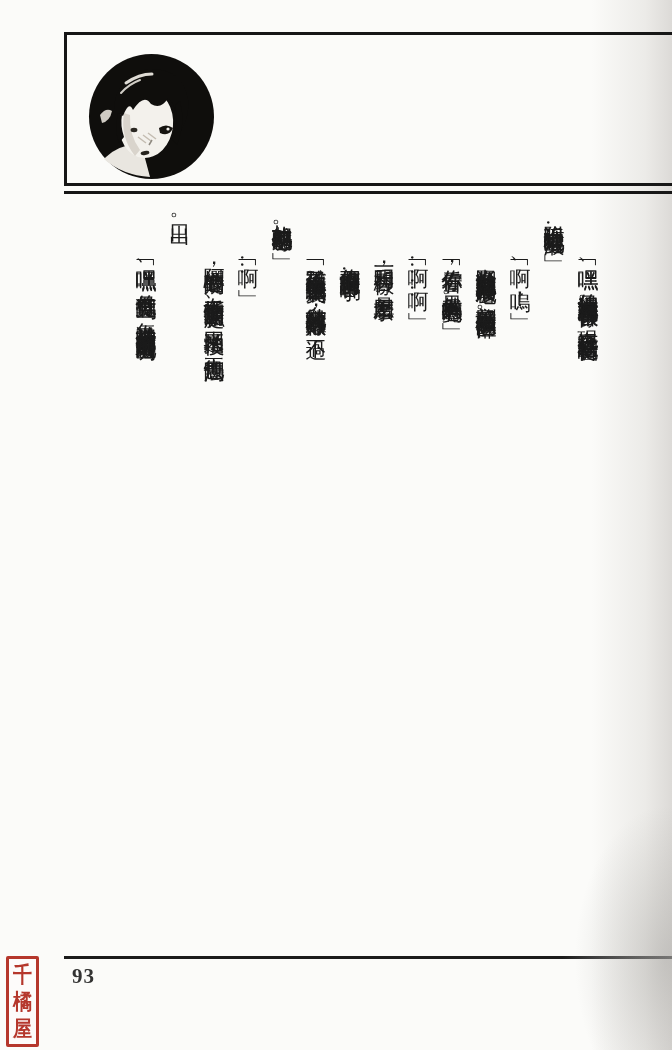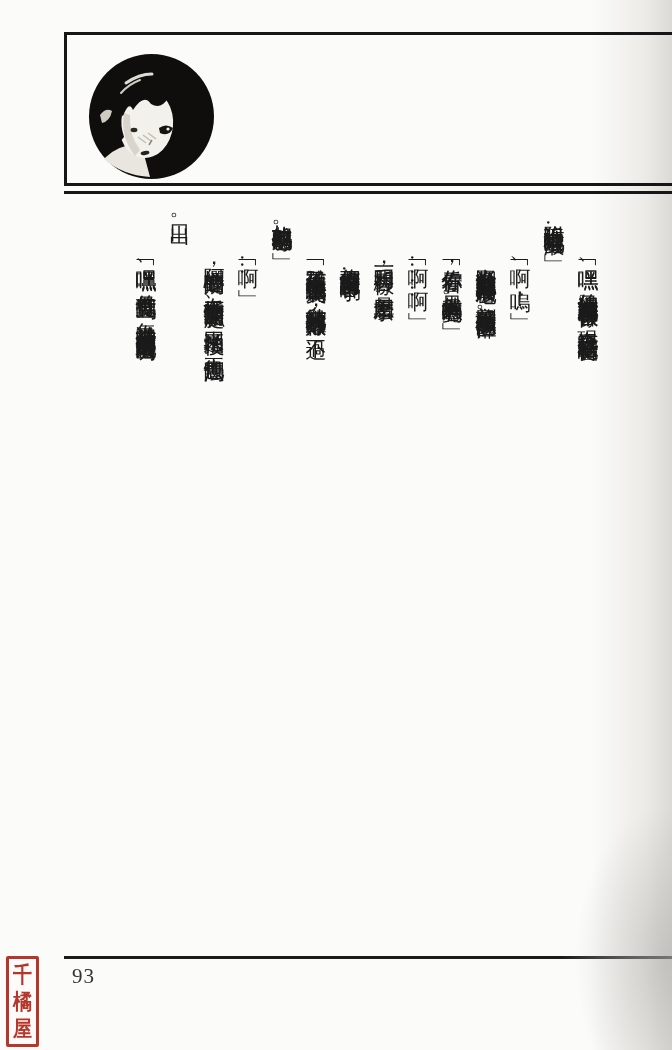--- a/index.html
+++ b/index.html
@@ -26,20 +26,21 @@
   .vtext p{margin:0;padding:0;height:100%;white-space:nowrap;}
   .ind2{text-indent:44px;}
   .ind0{text-indent:0;}
   .bottom-rule{
     position:absolute;left:64px;top:956px;width:608px;height:3px;
     background:linear-gradient(90deg,#1b1b1b 0%,#1b1b1b 82%,rgba(27,27,27,.45) 100%);
   }
   .page-number{
     position:absolute;left:72px;top:964px;font-size:21px;color:#333;
     letter-spacing:1px;
+    font-weight:bold;
   }
   .seal{
     position:absolute;left:6px;top:956px;width:33px;height:91px;box-sizing:border-box;
     border:3px solid #b5372c;border-radius:2px;
     display:flex;flex-direction:column;align-items:center;justify-content:space-around;
     padding:2px 0;background:rgba(255,252,250,.6);
   }
   .seal span{
     color:#b5372c;font-size:19px;font-weight:bold;line-height:1;
     transform:scaleY(1.15);font-family:"Liberation Serif","DejaVu Serif",serif;

